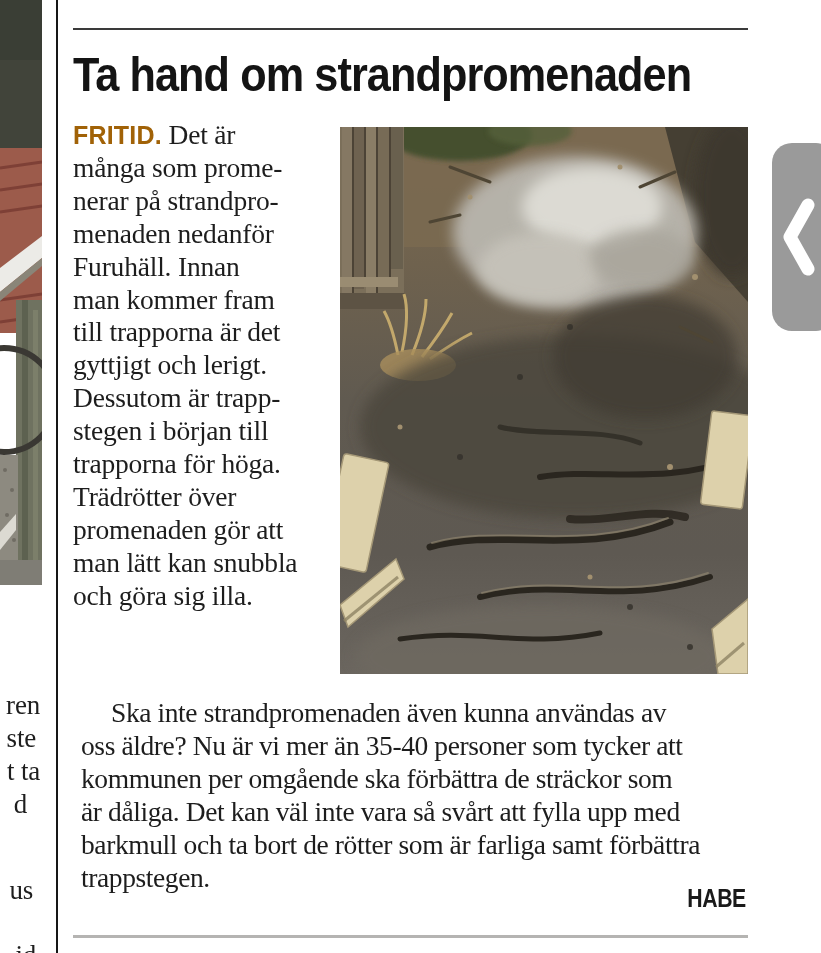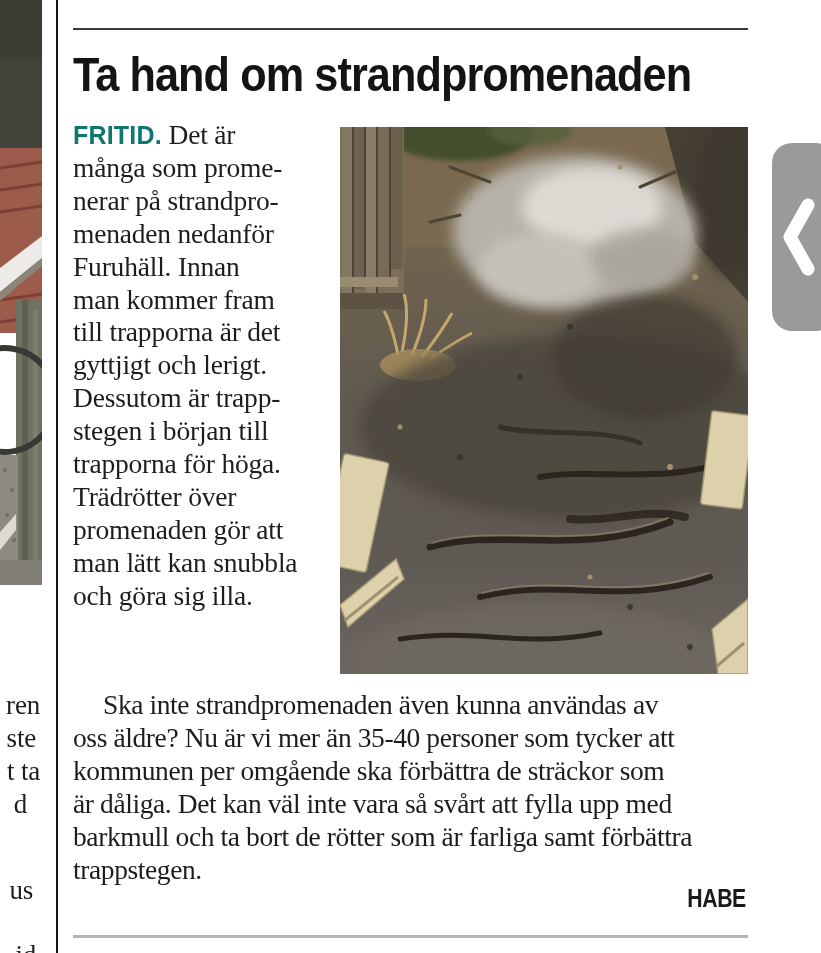--- a/index.html
+++ b/index.html
@@ -42,30 +42,30 @@
     font-weight:bold;font-size:48px;line-height:1.05;
     letter-spacing:-1px;color:#141414;white-space:nowrap;
     transform:scaleX(0.9);transform-origin:left top;
   }
 
   
   .col{position:absolute;left:73px;top:119px;width:266px;}
   .col p{margin:0;font-size:27.5px;line-height:32.9px;color:#1d1d1d;letter-spacing:-0.2px;}
   .kicker{
     font-family:"Liberation Sans", sans-serif;
-    font-weight:bold;font-size:25px;color:#0f766e;letter-spacing:0.2px;
+    font-weight:bold;font-size:25px;color:#a16207;letter-spacing:0.2px;
   }
   .indent{text-indent:30px;}
 
   
   .photo{position:absolute;left:340px;top:127px;width:408px;height:547px;overflow:hidden;}
 
   
   .full{
-    position:absolute;left:73px;top:689px;width:680px;margin:0;
+    position:absolute;left:73px;top:689px;width:680px;margin:8px;
     font-size:27.5px;line-height:32.9px;color:#1d1d1d;
     letter-spacing:-0.4px;white-space:nowrap;
   }
 
   .byline{
     position:absolute;top:884px;right:75px;
     font-family:"Liberation Sans", sans-serif;
     font-weight:bold;font-size:25px;color:#1a1a1a;letter-spacing:-0.5px;
     transform:scaleX(0.85);transform-origin:100% 50%;
   }

